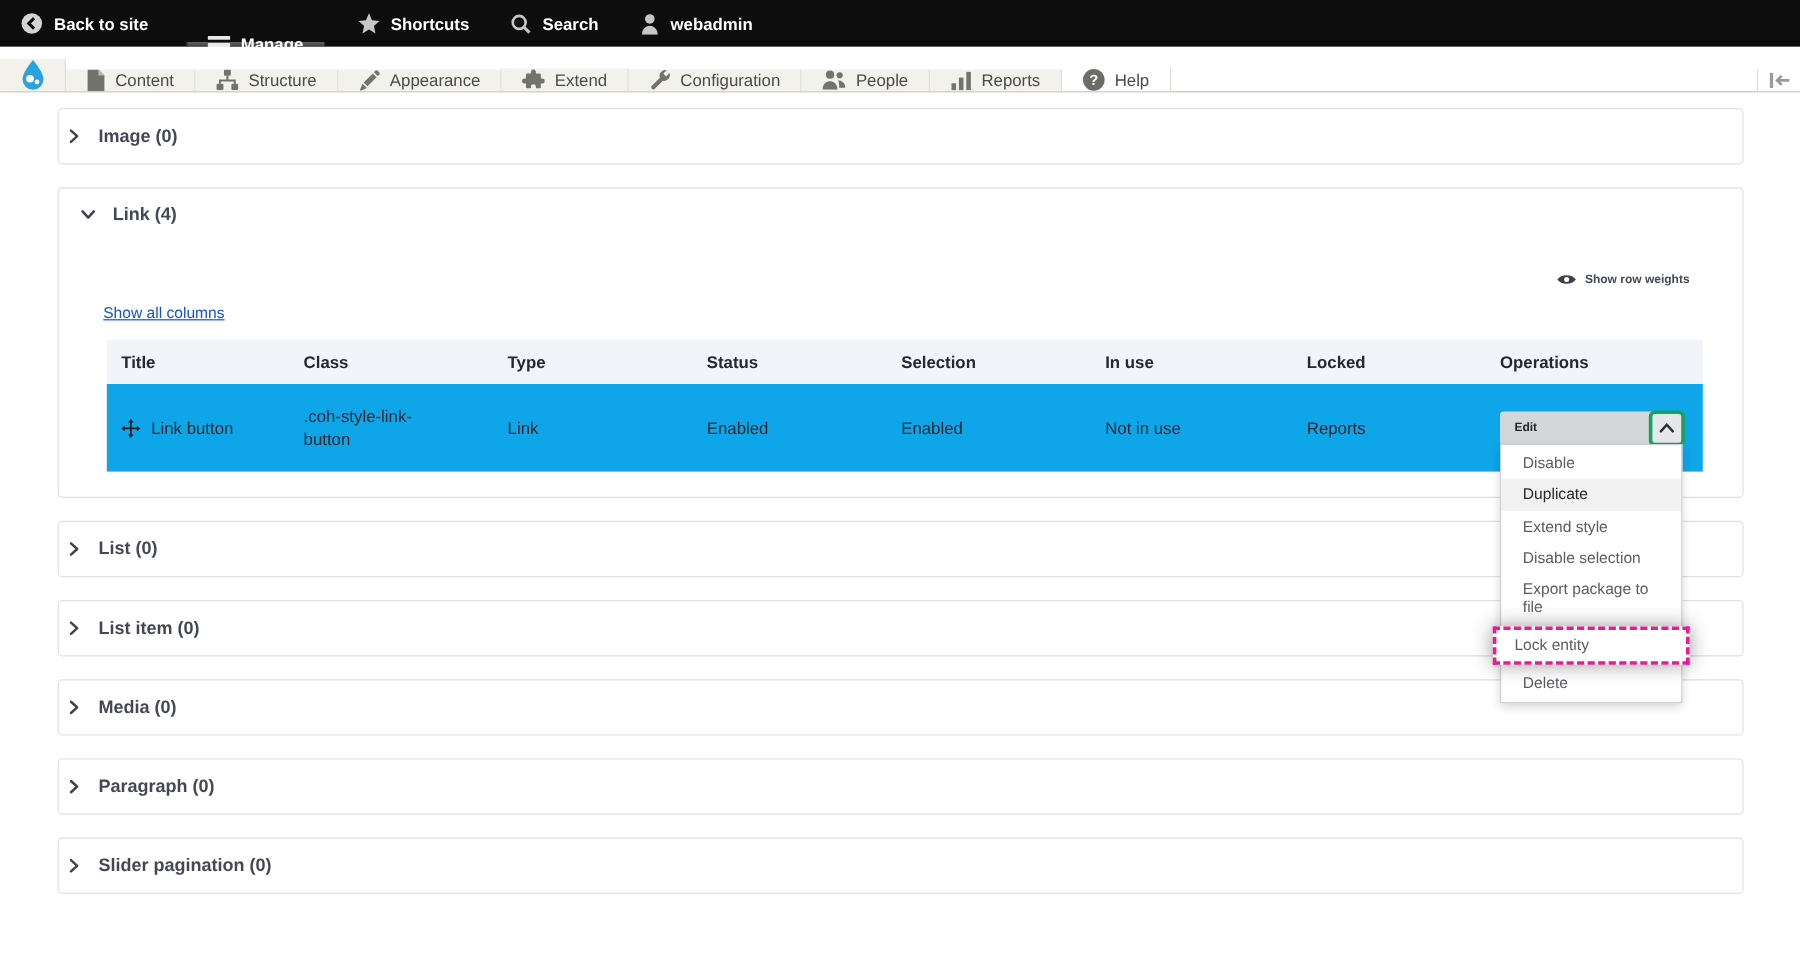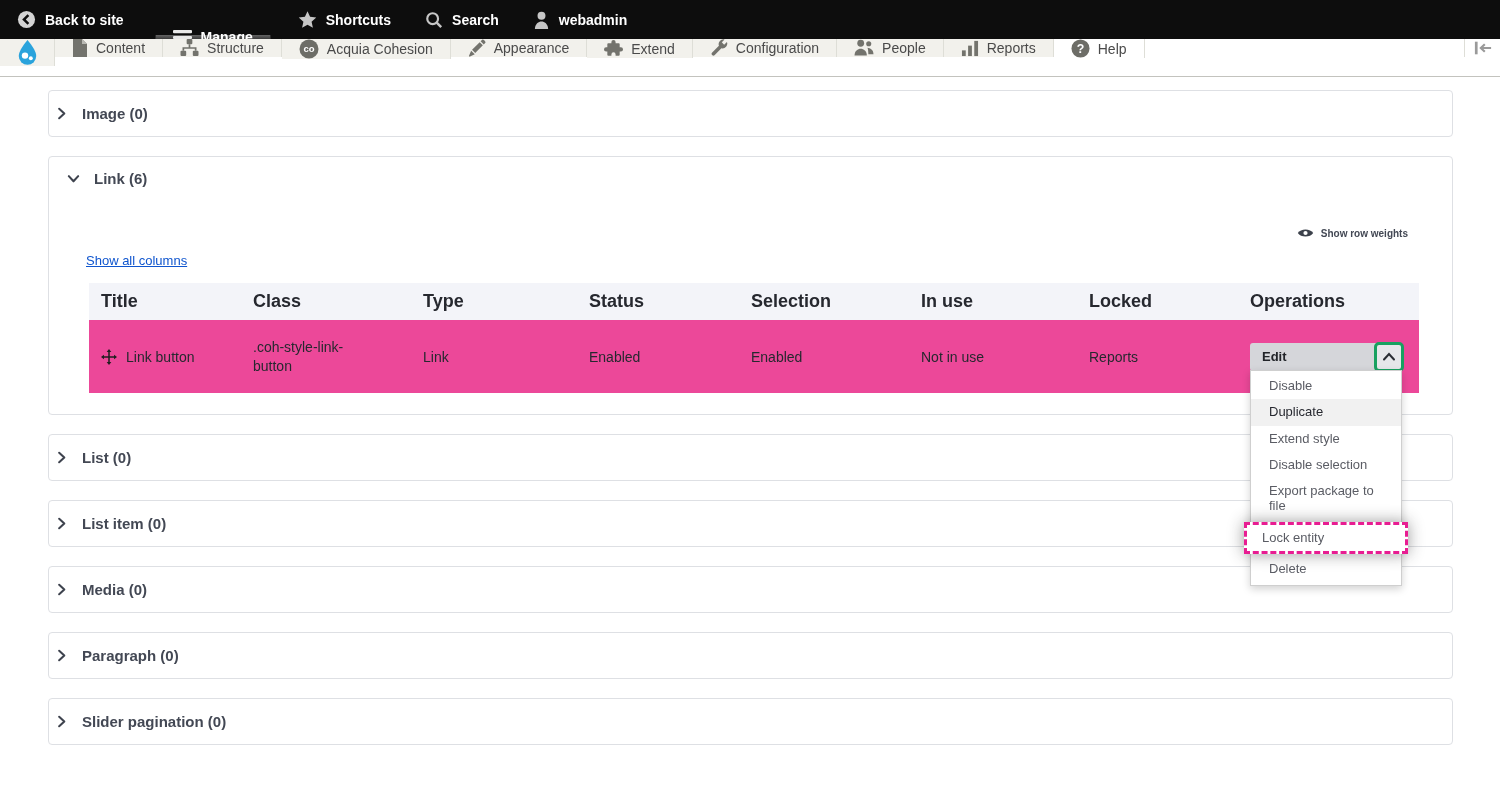--- a/index.html
+++ b/index.html
@@ -9,21 +9,21 @@
   
   .topbar { position:absolute; top:0; left:0; width:100%; height:39px; background:#0d0d0d;
     display:flex; align-items:stretch; color:#fff; }
   .tb-btn { display:flex; align-items:center; gap:9px; padding:0 17px; font-size:14px; font-weight:bold; cursor:pointer; }
   .tb-btn.manage { background:linear-gradient(#646464,#3b3b3b); border-left:1px solid #2a2a2a; border-right:1px solid #2a2a2a; margin-left:14px;margin-top:35px; }
   .tb-btn.shortcuts { margin-left:10px; }
   .tb-icon { display:flex; align-items:center; }
 
   
   .toolbar { position:absolute; top:39px; left:0; width:100%; height:38px; background:#fff;
-    border-bottom:1px solid #c3c3be; display:flex; align-items:flex-start; }
+    border-bottom:1px solid #c3c3be; display:flex; align-items:flex-end; }
   .tool-item { display:flex; align-items:center; gap:8px; padding:0 17px; font-size:14px; color:#4a4a4a;
     background:#f2f1ec; border-right:1px solid #deded7; cursor:pointer; }
   .tool-item.logo-cell { width:55px; justify-content:center; padding:0; }
   .tool-item.help-item { background:#fff; }
   .tool-spacer { flex:1; background:#fff; }
   .collapse-btn { width:36px; display:flex; align-items:center; justify-content:center;
     border-left:1px solid #deded7; background:#fff; cursor:pointer; }
 
   
   .content { position:absolute; top:80px; left:0; width:100%; height:720px; background:#fff; }
@@ -35,31 +35,31 @@
   
   .link-card { height:259px; position:relative; }
   .link-head { position:absolute; top:13px; left:17px; display:flex; align-items:center; gap:13px; cursor:pointer; }
   .row-weights { position:absolute; top:70px; right:44px; display:flex; align-items:center; gap:7px;
     font-size:10px; font-weight:bold; color:#434854; cursor:pointer; }
   .show-cols { position:absolute; top:96px; left:37px; font-size:13px; color:#0f55ce; text-decoration:underline; cursor:pointer; }
 
   .tbl { position:absolute; top:126px; left:40px; width:1330px; }
   .tgrid { display:grid; grid-template-columns:152px 170px 166px 162px 170px 168px 161px 181px; }
   .thead { background:#f3f4f9; height:37px; align-items:center; }
-  .thead > div { padding-left:12px; font-size:18px; font-weight:bold; color:#26282f; }
-  .trow { background:#ec4899; height:73px; align-items:center; }
+  .thead > div { padding-left:12px; font-size:14px; font-weight:bold; color:#26282f; }
+  .trow { background:#0ea5e9; height:73px; align-items:center; }
   .tcell { padding-left:12px; font-size:14px; color:#26282f; }
   .cell-title { display:flex; align-items:center; gap:9px; }
   .cell-class { max-width:125px; line-height:1.35; }
 
   
   .ops-cell { position:relative; height:73px; display:flex; align-items:center; padding-left:12px; }
   .dropbutton { position:relative; width:152px; height:28px; background:#d5d6da; border-radius:3px;
     display:flex; align-items:center; }
-  .db-primary { flex:1; padding-left:12px; font-size:13px; font-weight:bold; color:#222429; cursor:pointer; }
+  .db-primary { flex:1; padding-left:12px; font-size:10px; font-weight:bold; color:#222429; cursor:pointer; }
   .db-toggle { width:30px; height:30px; margin-right:-2px; border:3px solid #18a160; border-radius:5px;
     background:#e6e7ea; display:flex; align-items:center; justify-content:center; cursor:pointer; }
 
   .dd-menu { position:absolute; top:50px; left:12px; width:152px; background:#fff;
     border:1px solid #cfcfcf; box-shadow:0 3px 8px rgba(0,0,0,.18); z-index:30; padding:2px 0; }
   .dd-item { padding:6px 10px 6px 18px; font-size:13px; color:#5a5c64; line-height:1.1; cursor:pointer; }
   .dd-item.hovered { background:#f1f1f1; color:#26282f; }
   .dd-item.two-line { line-height:1.15; }
   .dd-highlight { margin:2px -7px; border:3px dashed #e81d92; background:#fff;
     box-shadow:0 0 16px rgba(30,30,30,.45); }
@@ -145,29 +145,20 @@
             <rect x="7" y="0" width="6" height="5.5" rx="1" fill="#73736d"></rect>
             <rect x="0.5" y="12.5" width="6" height="5.5" rx="1" fill="#73736d"></rect>
             <rect x="13.5" y="12.5" width="6" height="5.5" rx="1" fill="#73736d"></rect>
             <path d="M10 5.5 v4 M3.5 12.5 v-3 h13 v3" stroke="#73736d" stroke-width="1.8" fill="none"></path>
           </svg>
       </span>
       <span>Structure</span>
     </div>
     <div class="tool-item">
       <span>
-        <svg width="20" height="20" viewBox="0 0 20 20">
-            <circle cx="10" cy="10" r="9.5" fill="#6d6d67"></circle>
-            <text x="10" y="13.4" font-size="9.5" font-weight="bold" fill="#fff" text-anchor="middle" font-family="Liberation Sans, sans-serif">co</text>
-          </svg>
-      </span>
-      <span>Acquia Cohesion</span>
-    </div>
-    <div class="tool-item">
-      <span>
         <svg width="18" height="18" viewBox="0 0 20 20">
             <path d="M1 19 l2.5-6 4 4 -5.8 2.6 z M4.5 12 L13 3.5 l3.5 3.5 -8.5 8.5 z" fill="#73736d"></path>
             <path d="M14 2.5 l1.8-1.8 c1-1 4.5 2.5 3.5 3.5 L17.5 6 z" fill="#73736d"></path>
           </svg>
       </span>
       <span>Appearance</span>
     </div>
     <div class="tool-item">
       <span>
         <svg width="19" height="19" viewBox="0 0 20 20">
@@ -237,21 +228,21 @@
     </div>
 
 
     <div class="card link-card">
       <div class="link-head">
         <span>
           <svg width="15" height="15" viewBox="0 0 16 16">
               <path d="M3 5.5 l5 5.5 5 -5.5" stroke="#3e434e" stroke-width="2.2" fill="none" stroke-linecap="round" stroke-linejoin="round"></path>
             </svg>
         </span>
-        <span class="acc-title">Link (6)</span>
+        <span class="acc-title">Link (4)</span>
       </div>
 
       <div class="row-weights">
         <span>
           <svg width="17" height="12" viewBox="0 0 17 12">
               <path d="M0.8 6 C3.6 1.3 13.4 1.3 16.2 6 C13.4 10.7 3.6 10.7 0.8 6 Z" fill="#3c414b"></path>
               <circle cx="8.5" cy="6" r="2.1" fill="#fff"></circle>
             </svg>
         </span>
         <span>Show row weights</span>

